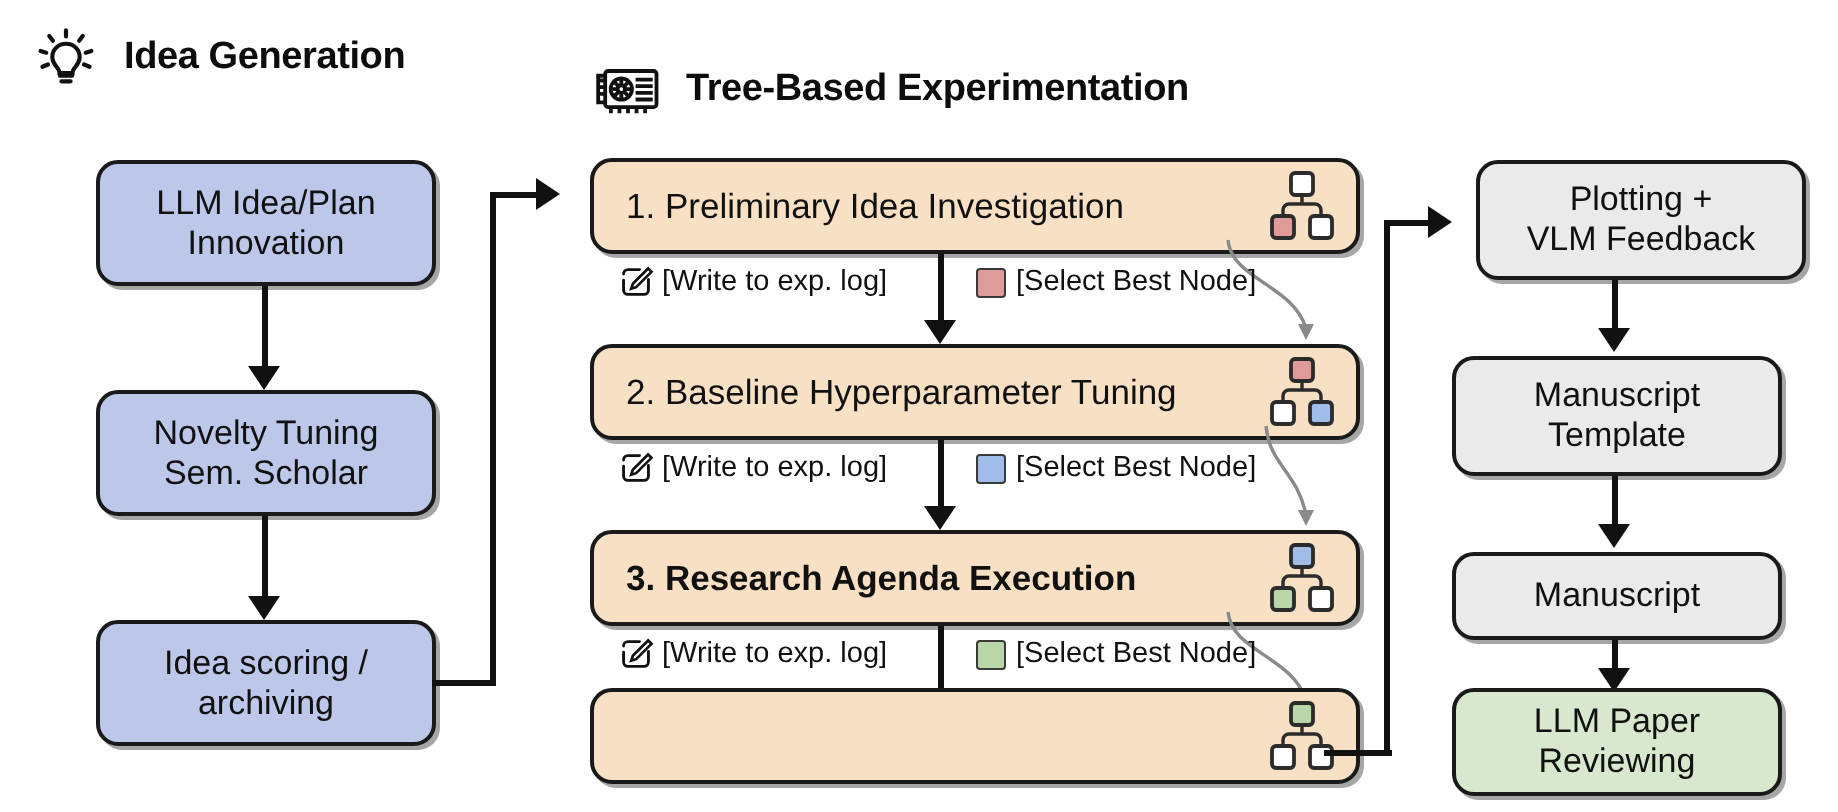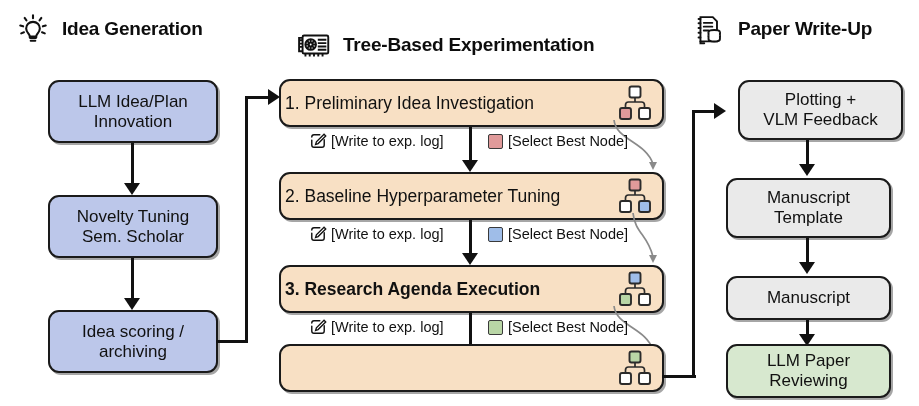--- a/index.html
+++ b/index.html
@@ -25,21 +25,21 @@
     display:flex;align-items:center;justify-content:center;
     text-align:center;line-height:1.16;
     font-size:17px;color:#111;
     box-shadow:2px 2px 0 rgba(0,0,0,0.35);
   }
   .node.blue{background:#bcc7ea;}
   .node.grey{background:#eaeaea;}
   .node.green{background:#d7e8cf;}
   .node.orange{
     background:#f8e0c4;justify-content:flex-start;
-    padding-left:4px;font-size:17.5px;
+    padding-left:16px;font-size:17.5px;margin-left:16px;
   }
   .node .lbl{white-space:pre-line;}
   .node.orange .lbl{white-space:nowrap;text-align:left;}
 
   
   .tree-ic{position:absolute;right:9px;top:50%;transform:translateY(-50%);}
 
   
   .conn{position:absolute;background:#111;}
   .v{width:3.4px;}
@@ -96,37 +96,20 @@
           <circle cx="16.5" cy="19.5" r="2"></circle>
           <path d="M16.5 13.9v3.6M16.5 21.5v3.6M10.9 19.5h3.6M18.5 19.5h3.6M12.5 15.5l2.6 2.6M17.9 20.9l2.6 2.6M20.5 15.5l-2.6 2.6M15.1 20.9l-2.6 2.6"></path>
           <path d="M24 14.5h9M24 18h9M24 21.5h9M24 25h9"></path>
           <path d="M11 29v3.2M15.5 29v3.2M20 29v3.2M24.5 29v3.2M29 29v3.2"></path>
         </g>
       </svg>
     </span>
     <span class="head-text">Tree-Based Experimentation</span>
   </div>
 
-  <div class="col-head" style="left:690px;top:10px;">
-    <span class="head-icon">
-      <svg viewBox="0 0 40 40" width="38" height="38">
-        <g stroke="#111" stroke-width="2" fill="none" stroke-linecap="round">
-          <path d="M11 7.5h13l4.4 4.4V33H11z"></path>
-          <path d="M9 9.5h2M9 14h2M9 19h2M9 24h2M9 29h2M11 33v2h4"></path>
-          <path d="M14.5 13.5h9M14.5 17.5h9M14.5 21.5h5"></path>
-        </g>
-        <g stroke="#111" stroke-width="2" fill="#fff">
-          <ellipse cx="25.5" cy="23.5" rx="6" ry="2.4"></ellipse>
-          <path d="M19.5 23.5v3.6c0 1.3 2.7 2.4 6 2.4s6-1.1 6-2.4v-3.6"></path>
-          <path d="M19.5 27.1v3.6c0 1.3 2.7 2.4 6 2.4s6-1.1 6-2.4v-3.6"></path>
-        </g>
-      </svg>
-    </span>
-    <span class="head-text">Paper Write-Up</span>
-  </div>
 
   <div class="node blue" style="left:48px;top:80px;width:170px;height:63px;">
     <span class="lbl">LLM Idea/Plan
 Innovation</span>
   </div>
   <div class="conn v" style="left:131px;top:143px;height:45px;"></div>
   <div class="arrow-d" style="left:124.2px;top:183px;"></div>
 
   <div class="node blue" style="left:48px;top:195px;width:170px;height:63px;">
     <span class="lbl">Novelty Tuning

